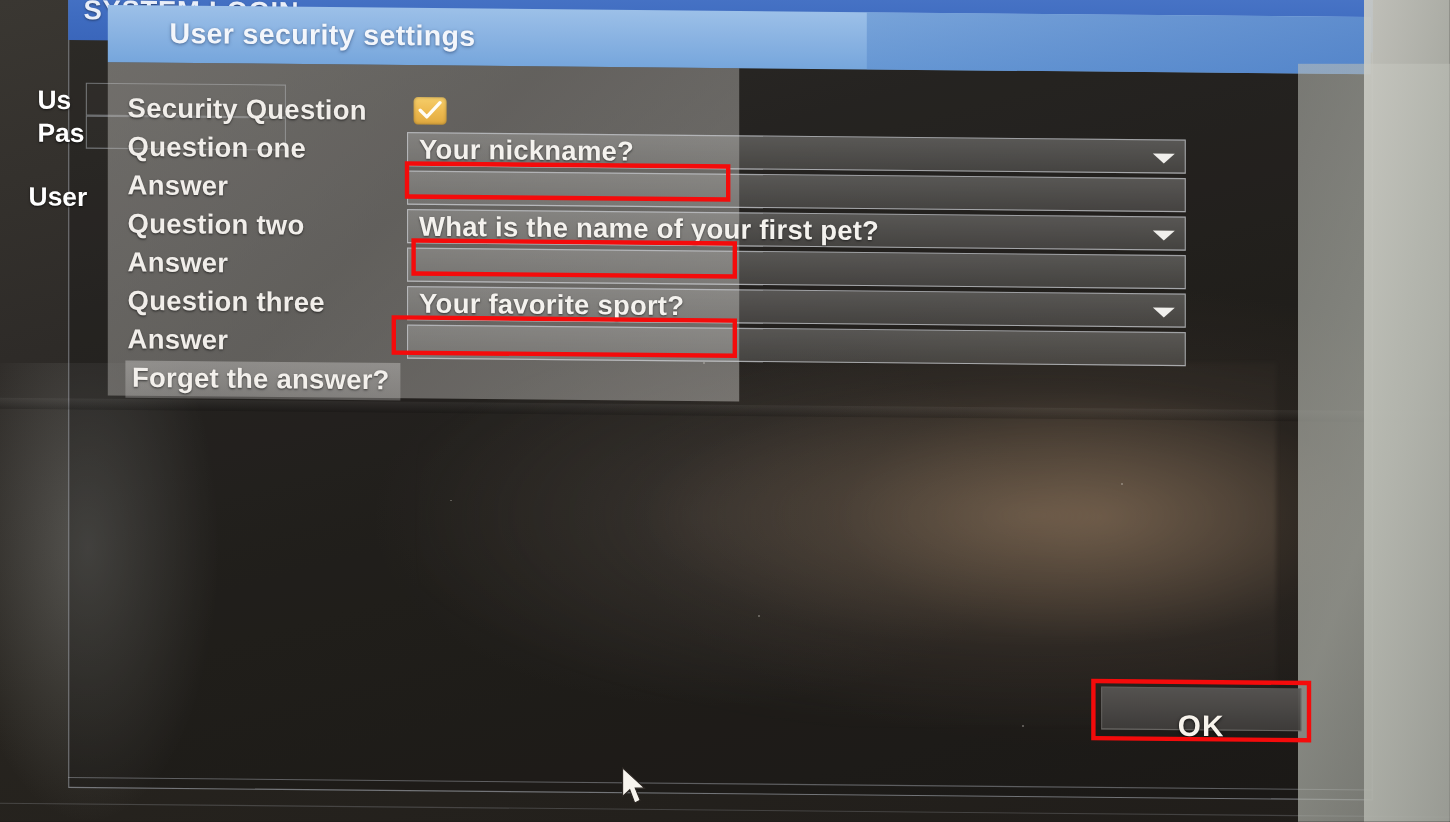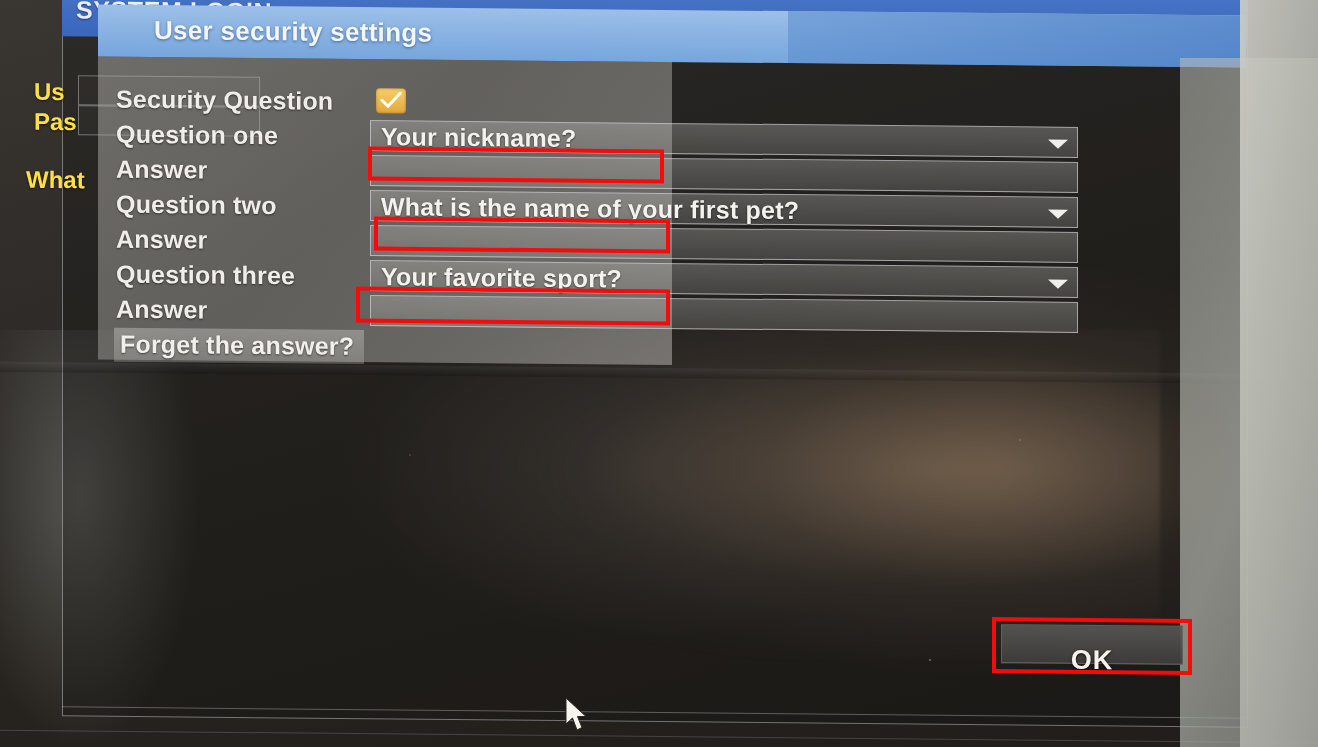--- a/index.html
+++ b/index.html
@@ -85,21 +85,21 @@
     white-space:nowrap;
   }
 
   
   .bg-field{
     position:absolute; border:1px solid rgba(198,204,212,.45);
     background:rgba(255,255,255,.02);
     transform:skewY(.55deg);
   }
   .bg-label{
-    position:absolute; color:#fde047; font-size:24px; font-weight:700;
+    position:absolute; color:#ffffff; font-size:24px; font-weight:700;
     text-shadow:0 1px 2px rgba(0,0,0,.7); white-space:nowrap;
     transform:skewY(.55deg);
   }
 
   
   .inner-dialog{
     position:absolute; left:98px; top:10px; width:1148px; height:355px;
     transform:skewY(.55deg);
   }
   .inner-title{
@@ -216,21 +216,21 @@
   <div class="outer-dialog"></div>
 
   <div class="outer-title">
     <div class="outer-title-text">SYSTEM LOGIN</div>
   </div>
 
   <div class="bg-field" style="left:78px; top:76px; width:182px; height:30px;"></div>
   <div class="bg-field" style="left:78px; top:106px; width:182px; height:30px;"></div>
   <div class="bg-label" style="left:34px; top:78px;">Us</div>
   <div class="bg-label" style="left:34px; top:108px;">Pas</div>
-  <div class="bg-label" style="left:26px; top:166px;">What</div>
+  <div class="bg-label" style="left:26px; top:166px;">User</div>
 
   <div class="inner-dialog">
 
     <div class="inner-title">
       <div class="inner-title-text">User security settings</div>
     </div>
 
     <div class="inner-body"></div>
 
     <div class="row" style="top:78px;">

